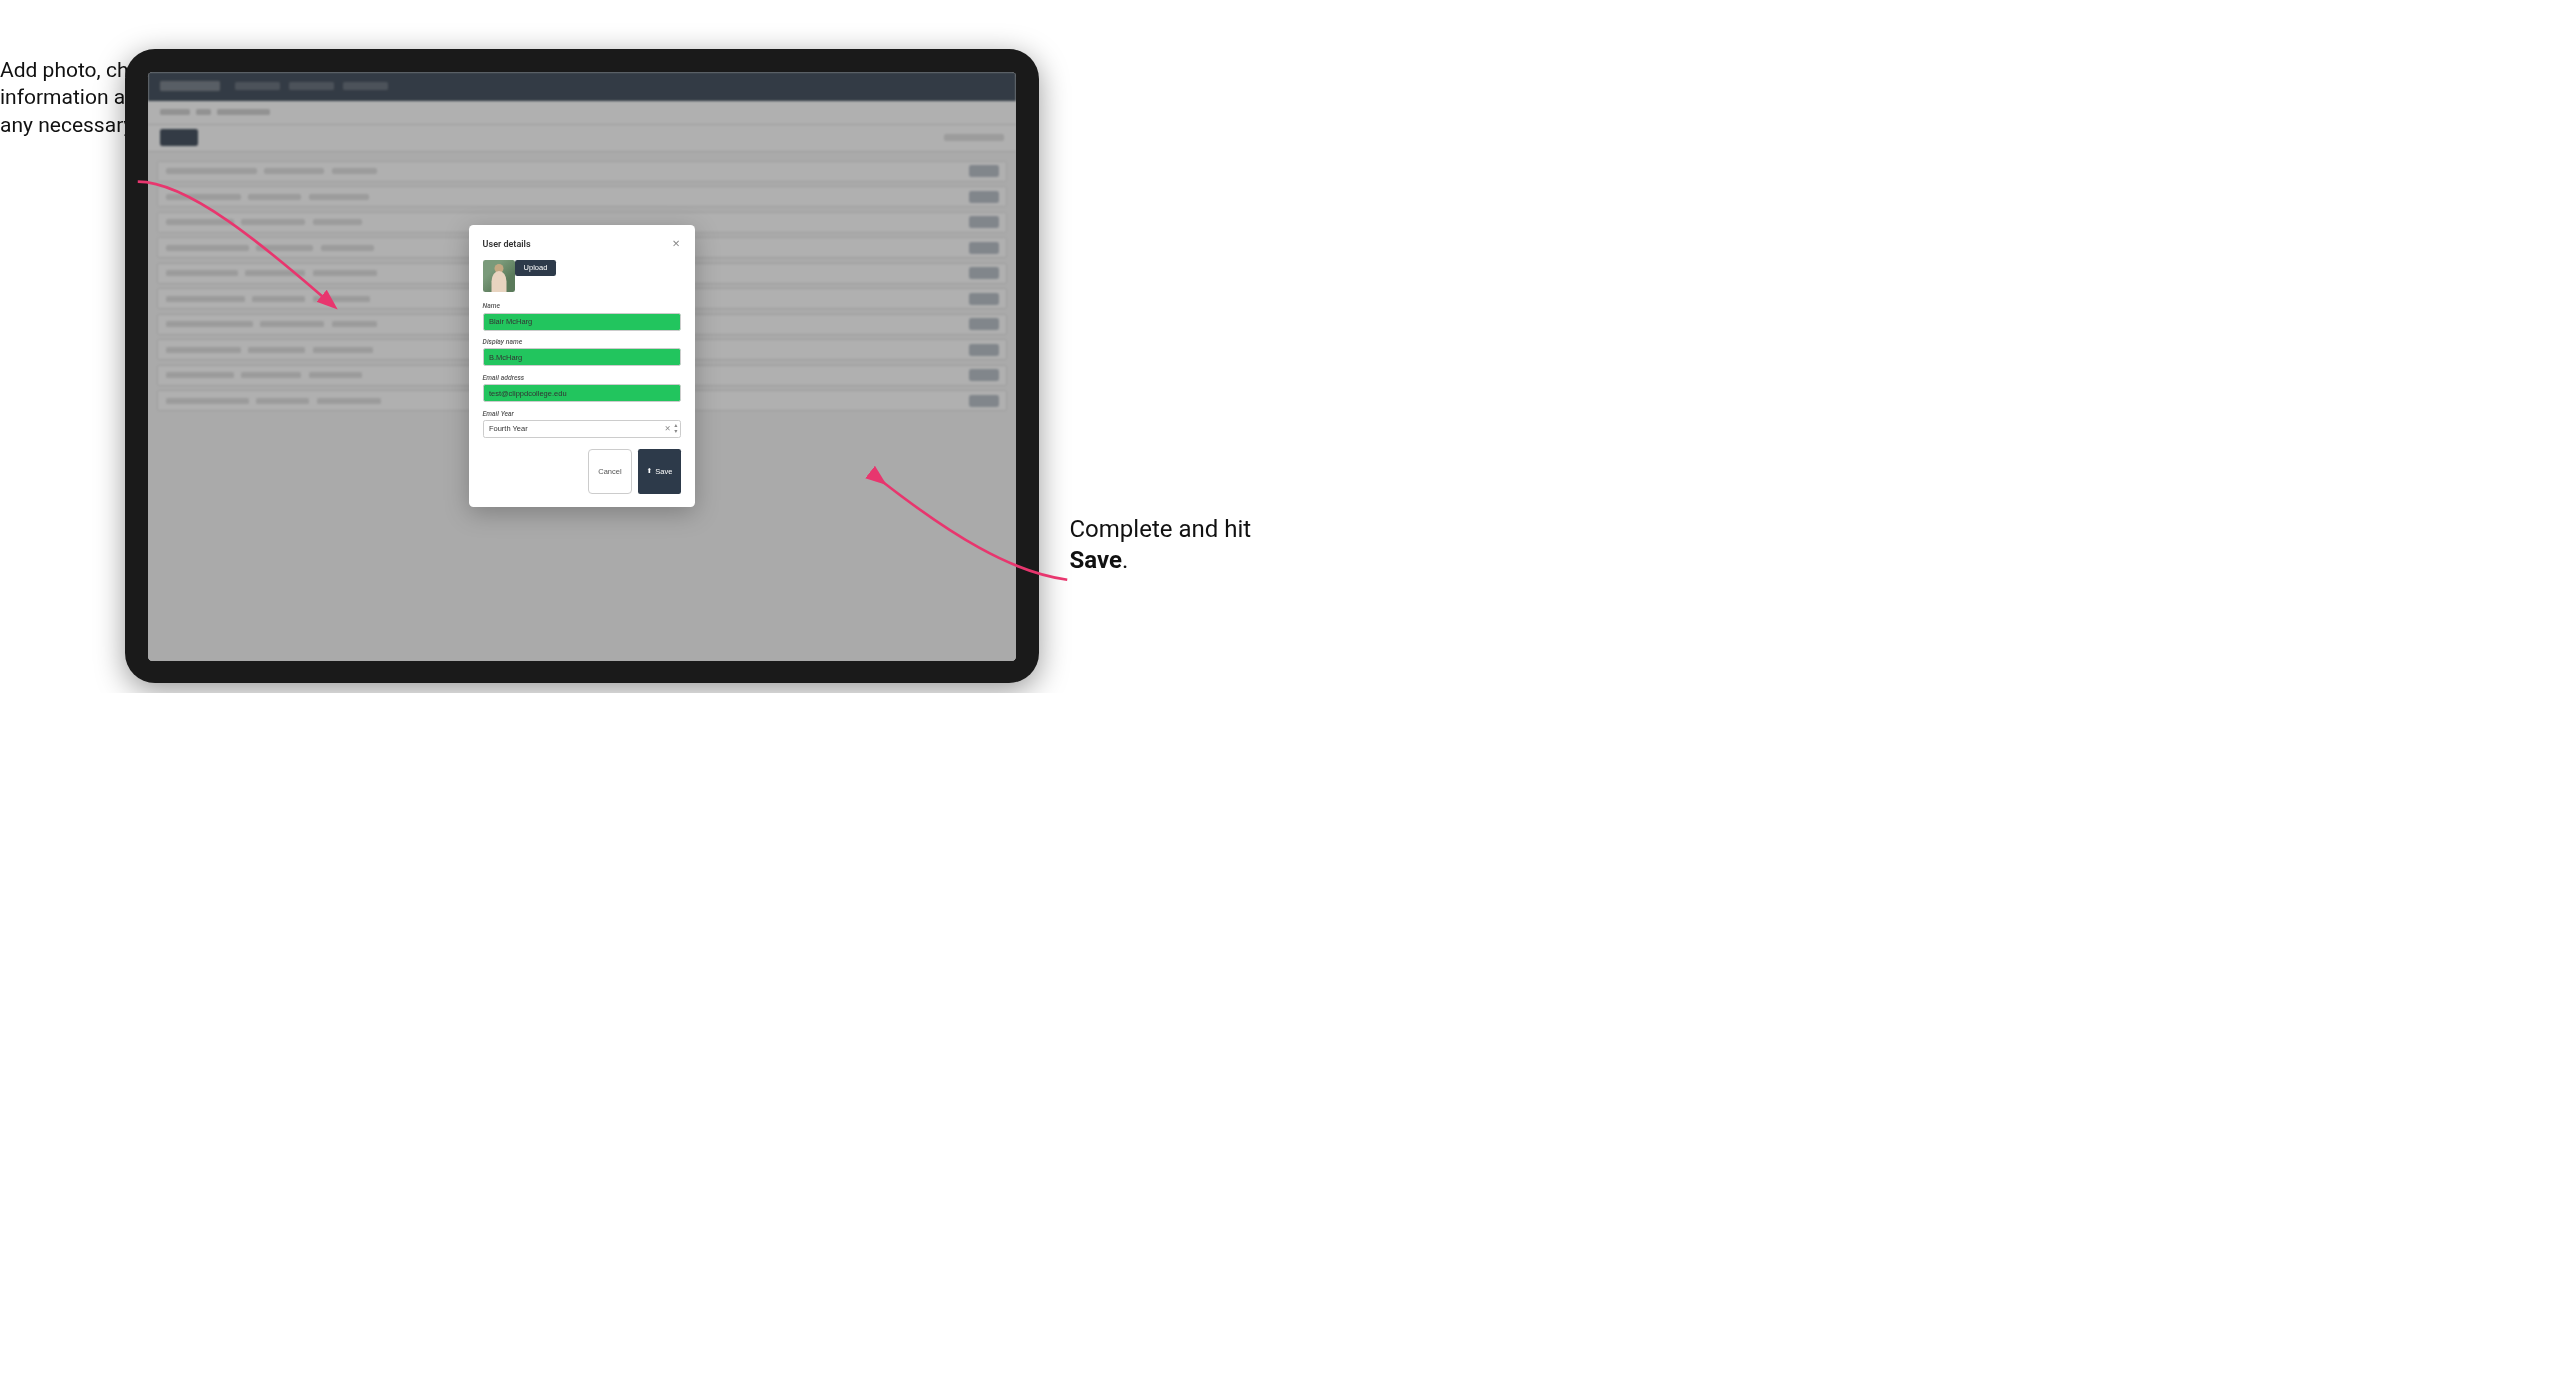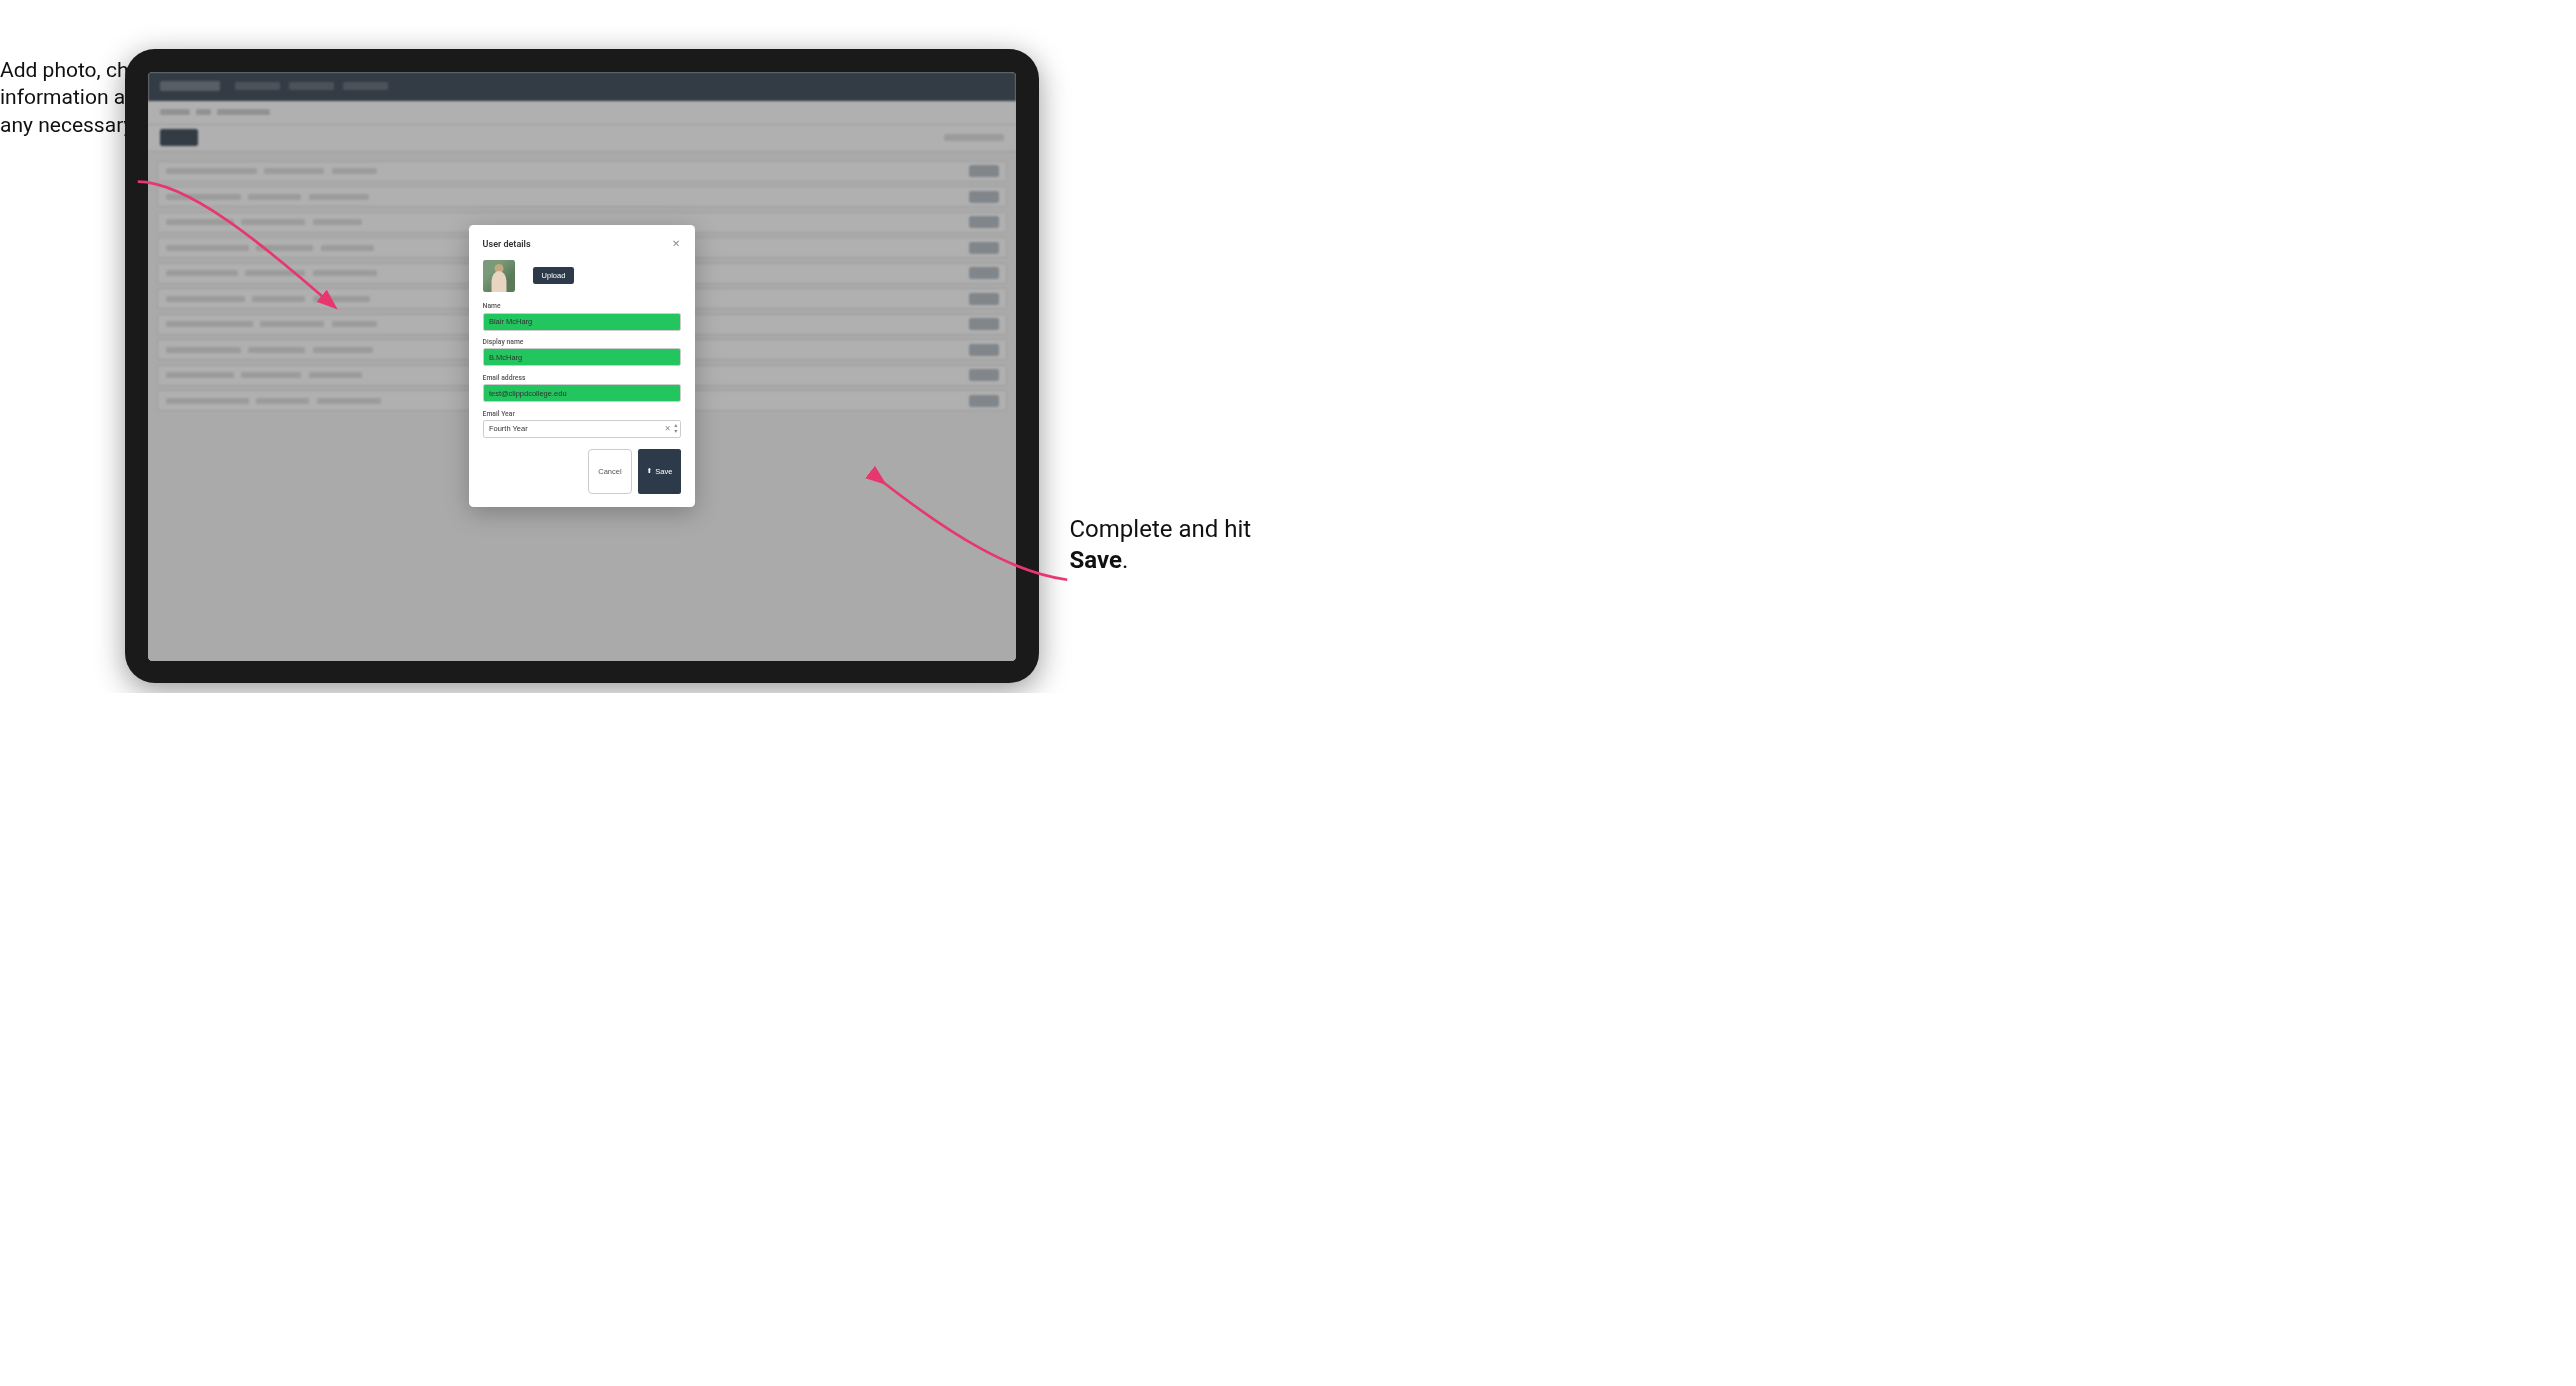--- a/index.html
+++ b/index.html
@@ -215,22 +215,22 @@
       display: flex;
       align-items: center;
       justify-content: center;
       color: #888;
       font-size: 9.8px;
       line-height: 1;
     }
 
     .modal-photo-row {
       display: flex;
-      align-items: center;
-      gap: 18px;
+      align-items: flex-start;
+      gap: 0;
       margin-bottom: 10.6px;
     }
 
     .modal-photo {
       width: 32px;
       height: 32px;
       border-radius: 2.3px;
       background: #6a8a6a;
       overflow: hidden;
       position: relative;
@@ -279,20 +279,21 @@
     .form-group {
       margin-bottom: 7.5px;
     }
 
     .form-label {
       display: block;
       font-size: 6.8px;
       color: #555;
       margin-bottom: 2.3px;
       font-weight: 500;
+      font-style: italic;
     }
 
     .form-input {
       width: 100%;
       height: 18px;
       border: 0.8px solid #ccc;
       border-radius: 2.3px;
       padding: 0 5.3px;
       font-size: 7.5px;
       color: #333;

